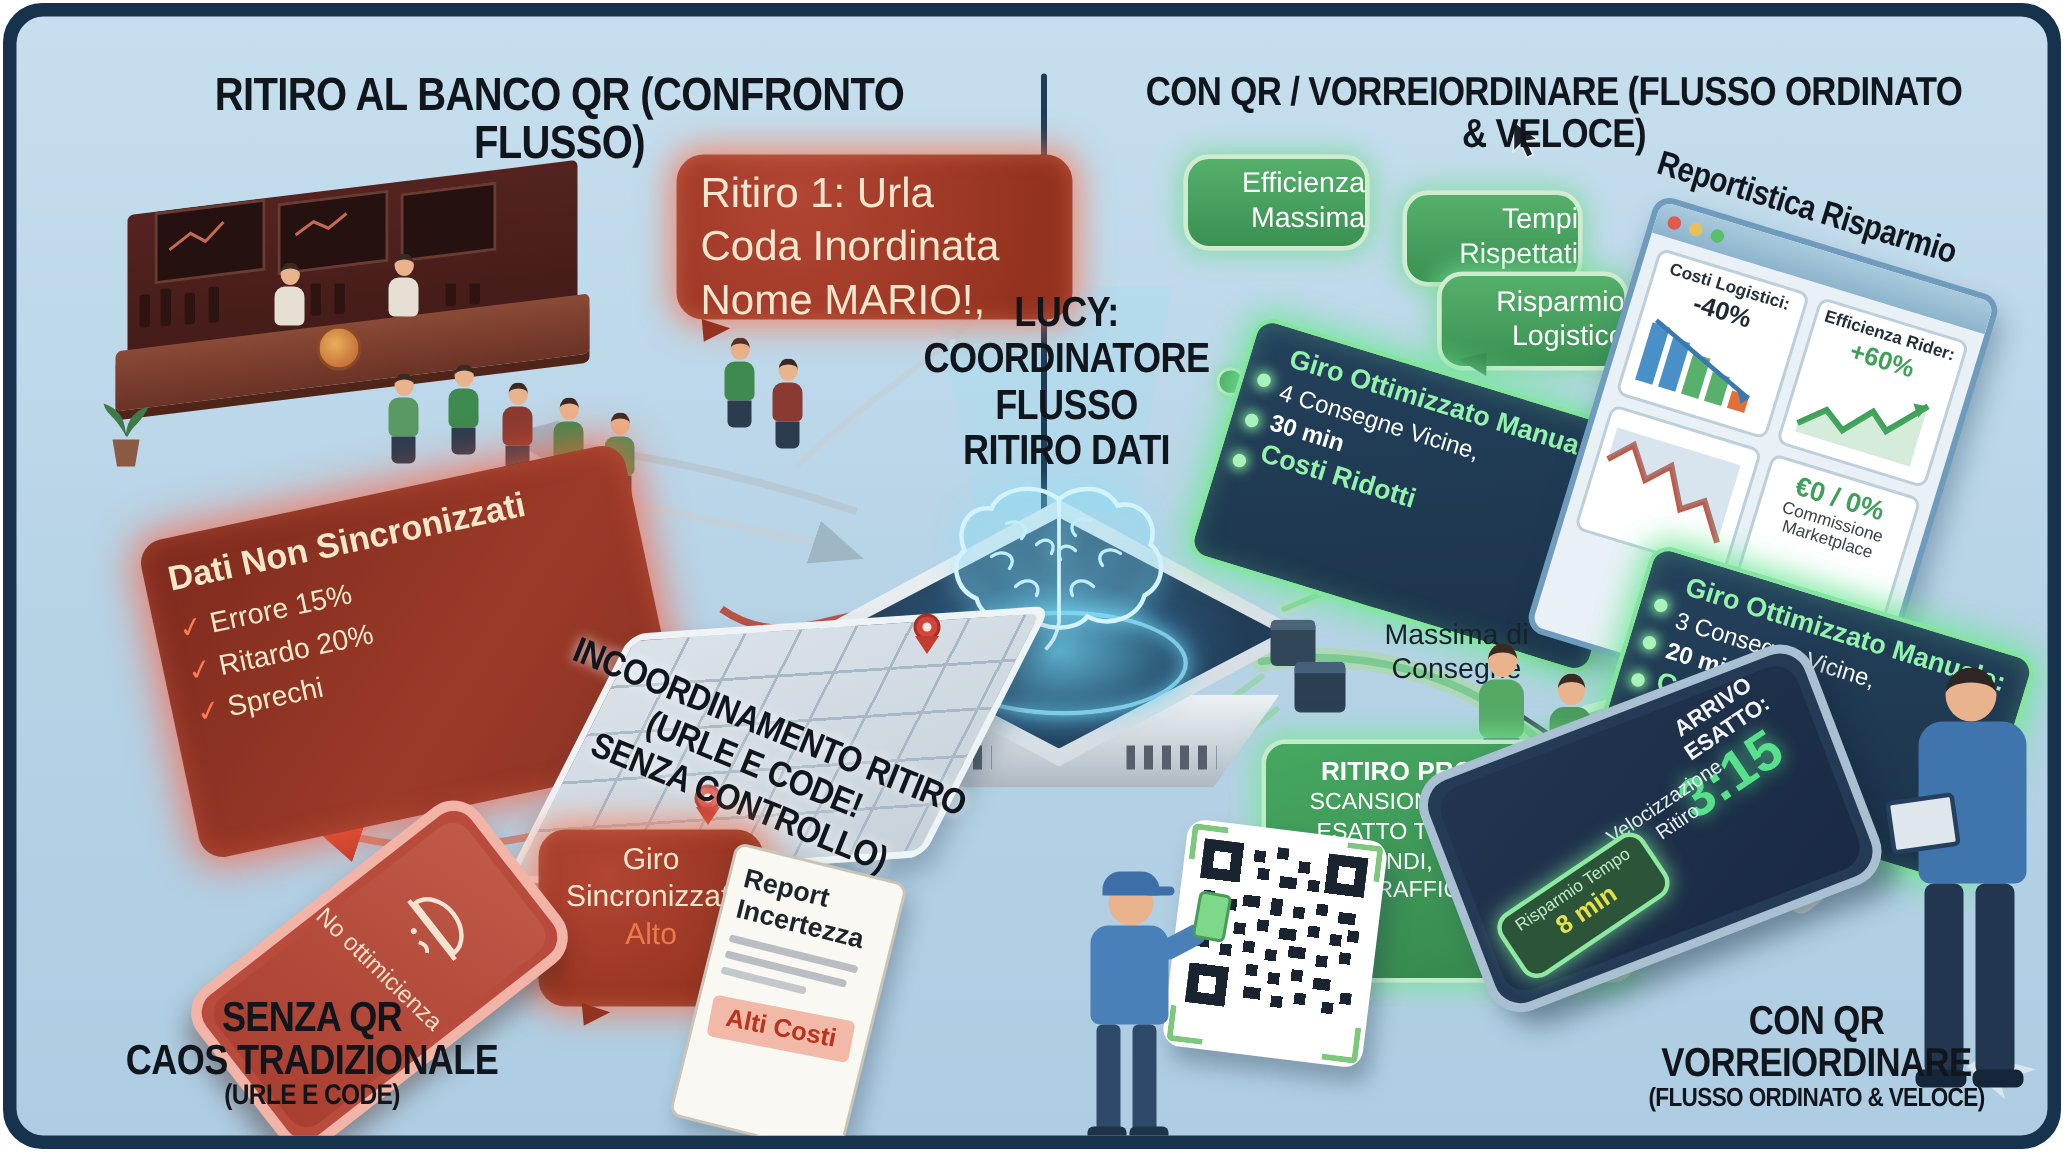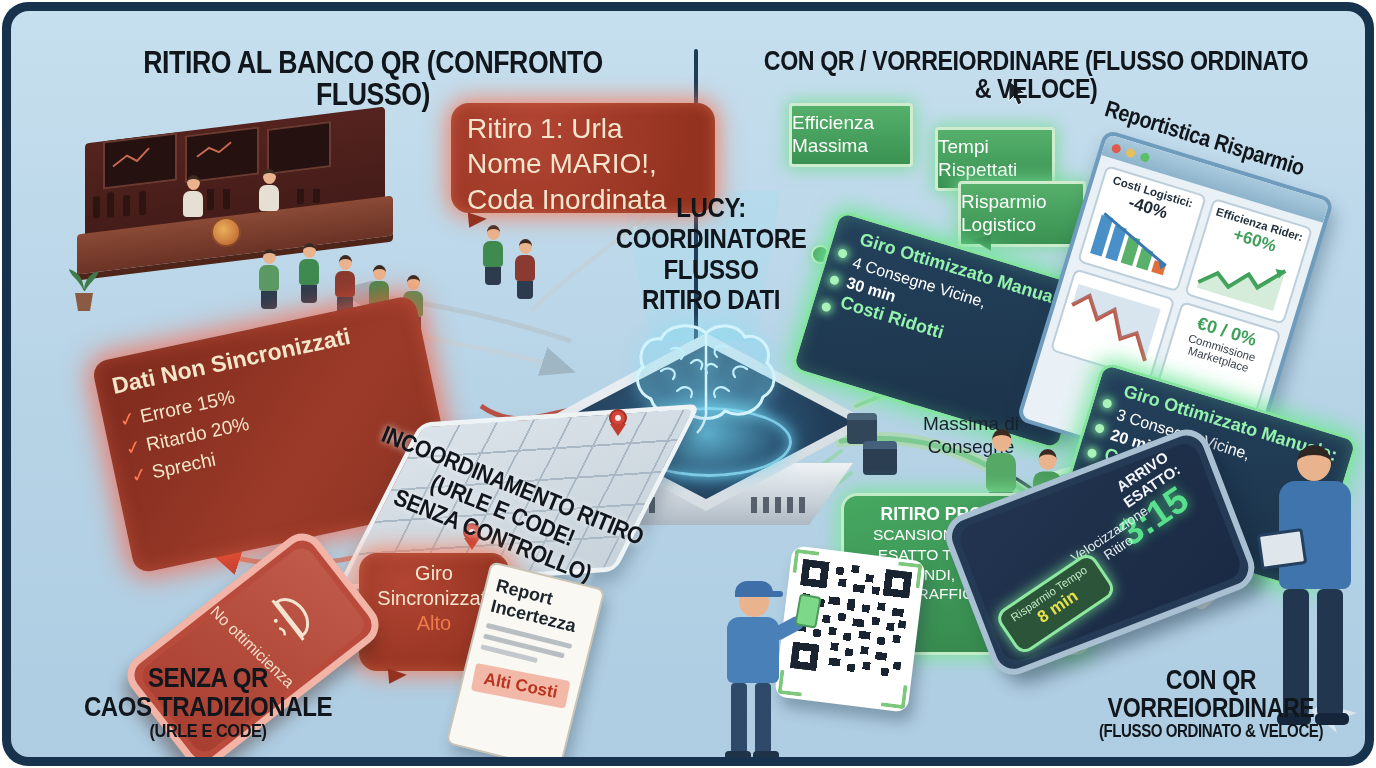--- a/index.html
+++ b/index.html
@@ -23,21 +23,21 @@
   .route-box{background:linear-gradient(160deg,#24415c,#1b3349);border:3px solid #82e69c;
       border-radius:14px;box-shadow:0 0 20px 5px rgba(110,230,150,.85), inset 0 0 16px rgba(110,230,150,.25);
       color:#fff;padding:10px 14px 10px 26px;}
   .route-title{color:#93f2ab;font-weight:bold;font-size:18px;line-height:1.1;margin-bottom:4px;}
   .route-line{font-size:16px;line-height:1.3;}
   .route-cost{color:#93f2ab;font-weight:bold;font-size:18px;}
   .led{position:absolute;width:9px;height:9px;border-radius:50%;background:#a9f2ba;
       box-shadow:0 0 8px 2px rgba(130,240,160,.9);left:9px;}
 
   .green-badge{background:linear-gradient(180deg,#55b06b,#3a9152);border:3px solid #cfeccf;
-      border-radius:4px;color:#fff;text-align:left;font-size:19px;line-height:1.2;
+      border-radius:17px;color:#fff;text-align:right;font-size:19px;line-height:1.2;
       display:flex;align-items:center;justify-content:center;
       box-shadow:0 0 16px 3px rgba(120,220,150,.8);}
   .thought-dot{border-radius:50%;background:#4aa562;border:2px solid #cfeccf;box-shadow:0 0 8px rgba(120,220,150,.8);}
 
   .green-bubble{background:linear-gradient(165deg,#46a861,#35854c);border:3px solid #c2ecc8;
       border-radius:16px;color:#fff;text-align:center;
       box-shadow:0 0 18px 4px rgba(120,230,150,.85);}
   .tail-green{width:0;height:0;border:15px solid transparent;border-top-color:#35854c;border-right-width:4px;transform:rotate(-14deg);}
 
   .darkred-box{background:linear-gradient(135deg,#7c2a1d,#9c3a29 60%,#8a3222);
@@ -195,22 +195,22 @@
     <div class="abs" style="left:4px;top:170px;width:34px;height:46px;">
       <svg width="34" height="46" viewBox="0 0 34 46">
           <path d="M17,24 C10,10 4,10 2,2 C14,6 16,14 17,22 C18,12 24,6 32,4 C28,14 22,16 18,24 z" fill="#3f7a4a"></path>
           <path d="M8,26 h18 l-3,18 h-12 z" fill="#8a5a42"></path>
         </svg>
     </div>
   </div>
 
   <div class="abs red-bubble" style="left:440px;top:92px;width:232px;height:94px;padding:8px 16px;font-size:28px;line-height:1.26;">
     <div>Ritiro 1: Urla</div>
+    <div>Coda Inordinata</div>
     <div>Nome MARIO!,</div>
-    <div>Coda Inordinata</div>
   </div>
   <div class="abs tail-red" style="left:452px;top:204px;"></div>
 
   <div class="abs blacktitle cond" style="left:558px;top:182px;width:284px;font-size:28px;line-height:1.1;">
     <div>LUCY:</div>
     <div>COORDINATORE</div>
     <div>FLUSSO</div>
     <div>RITIRO DATI</div>
   </div>
 

